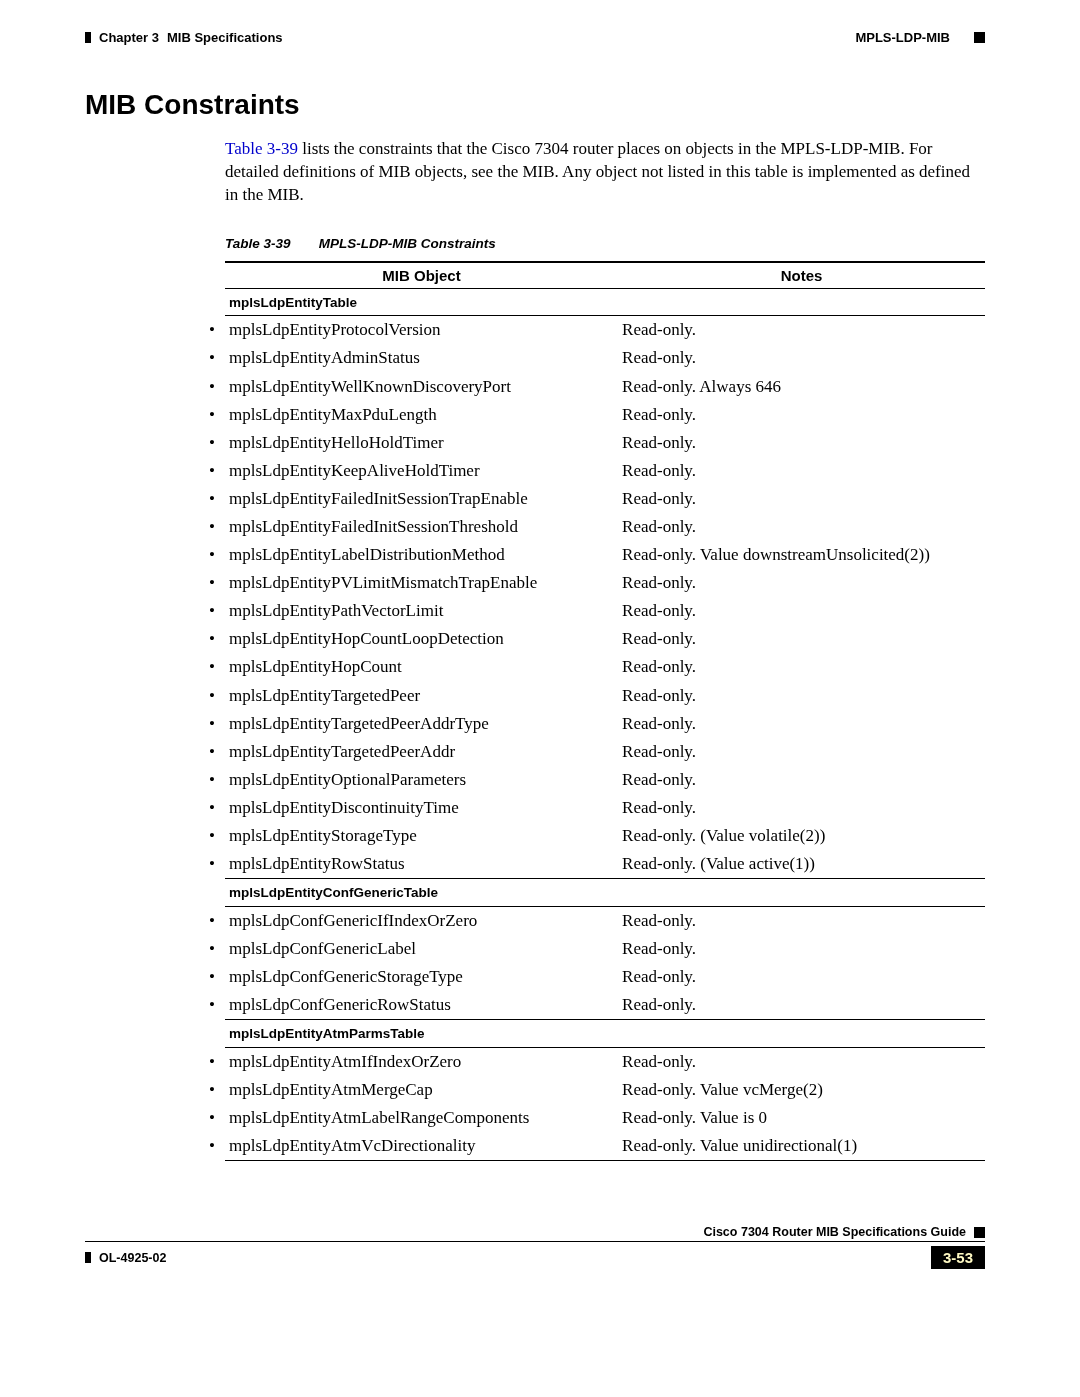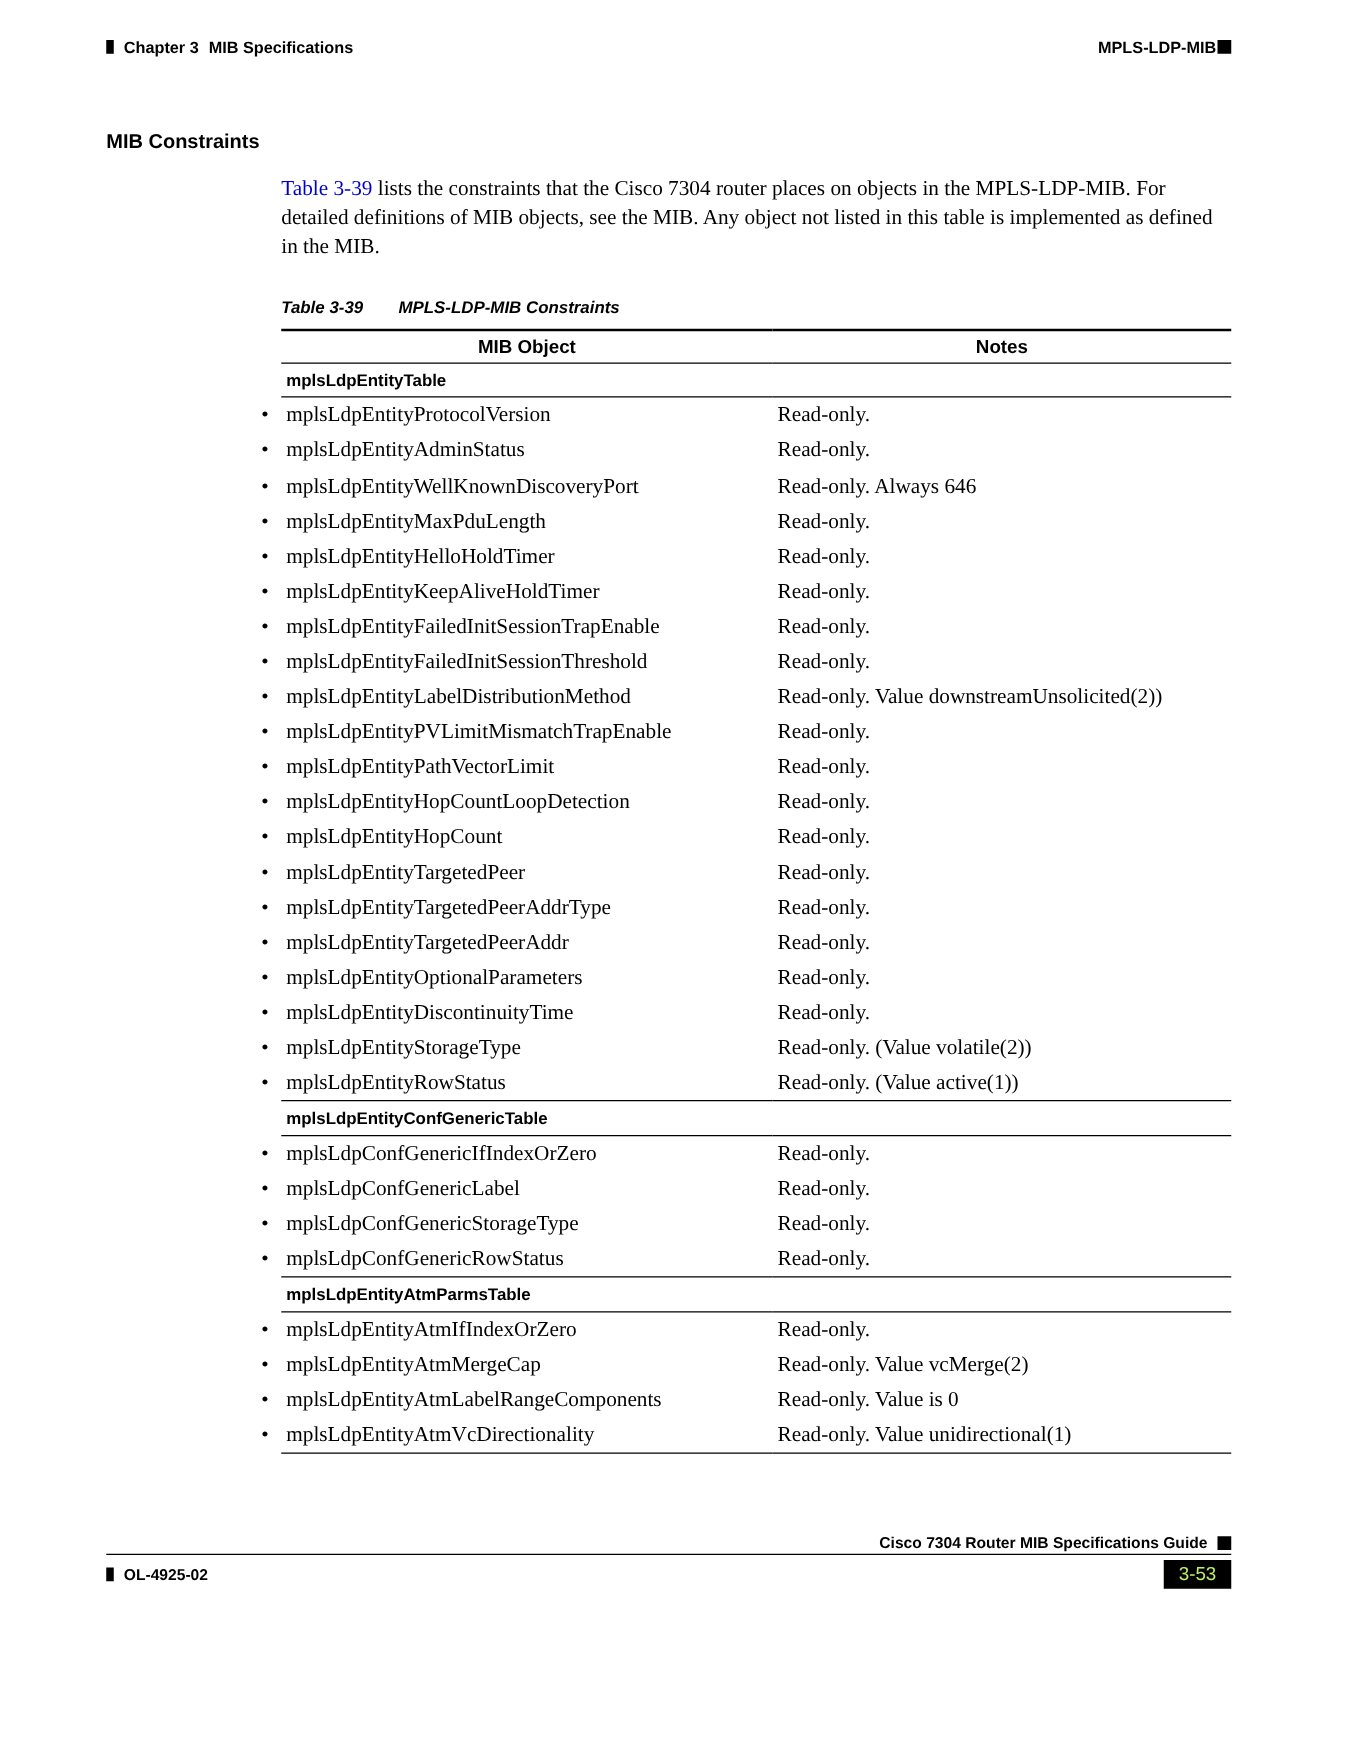--- a/index.html
+++ b/index.html
@@ -40,27 +40,27 @@
   }
   .top-right {
     display: flex;
     flex-direction: column;
     align-items: flex-end;
     gap: 14px;
   }
   .section-label {
     display: flex;
     align-items: center;
-    gap: 1px;
+    gap: 24px;
   }
   h2.section-title {
     font-family: Arial, Helvetica, sans-serif;
-    font-size: 16px;
-    font-weight: bold;
-    margin: 60px 0 12px 0;
+    font-size: 28px;
+    font-weight: bold;
+    margin: 44px 0 12px 0;
   }
   .intro {
     margin-left: 140px;
     font-size: 17px;
     line-height: 1.35;
   }
   .table-ref {
     color: #0000cc;
   }
   .table-caption {
@@ -147,23 +147,23 @@
   .footer-left {
     display: flex;
     align-items: center;
     gap: 8px;
     font-family: Arial, Helvetica, sans-serif;
     font-size: 12.5px;
     font-weight: bold;
   }
   .page-num-box {
     background: #000;
-    color: #bef264;
-    font-family: Arial, Helvetica, sans-serif;
-    font-weight: normal;
+    color: #fef9c3;
+    font-family: Arial, Helvetica, sans-serif;
+    font-weight: bold;
     font-size: 15px;
     padding: 3px 12px;
   }
   .footer-rule {
     border-top: 1px solid #000;
     margin-top: 2px;
   }
 </style>
 </head>
 <body>

